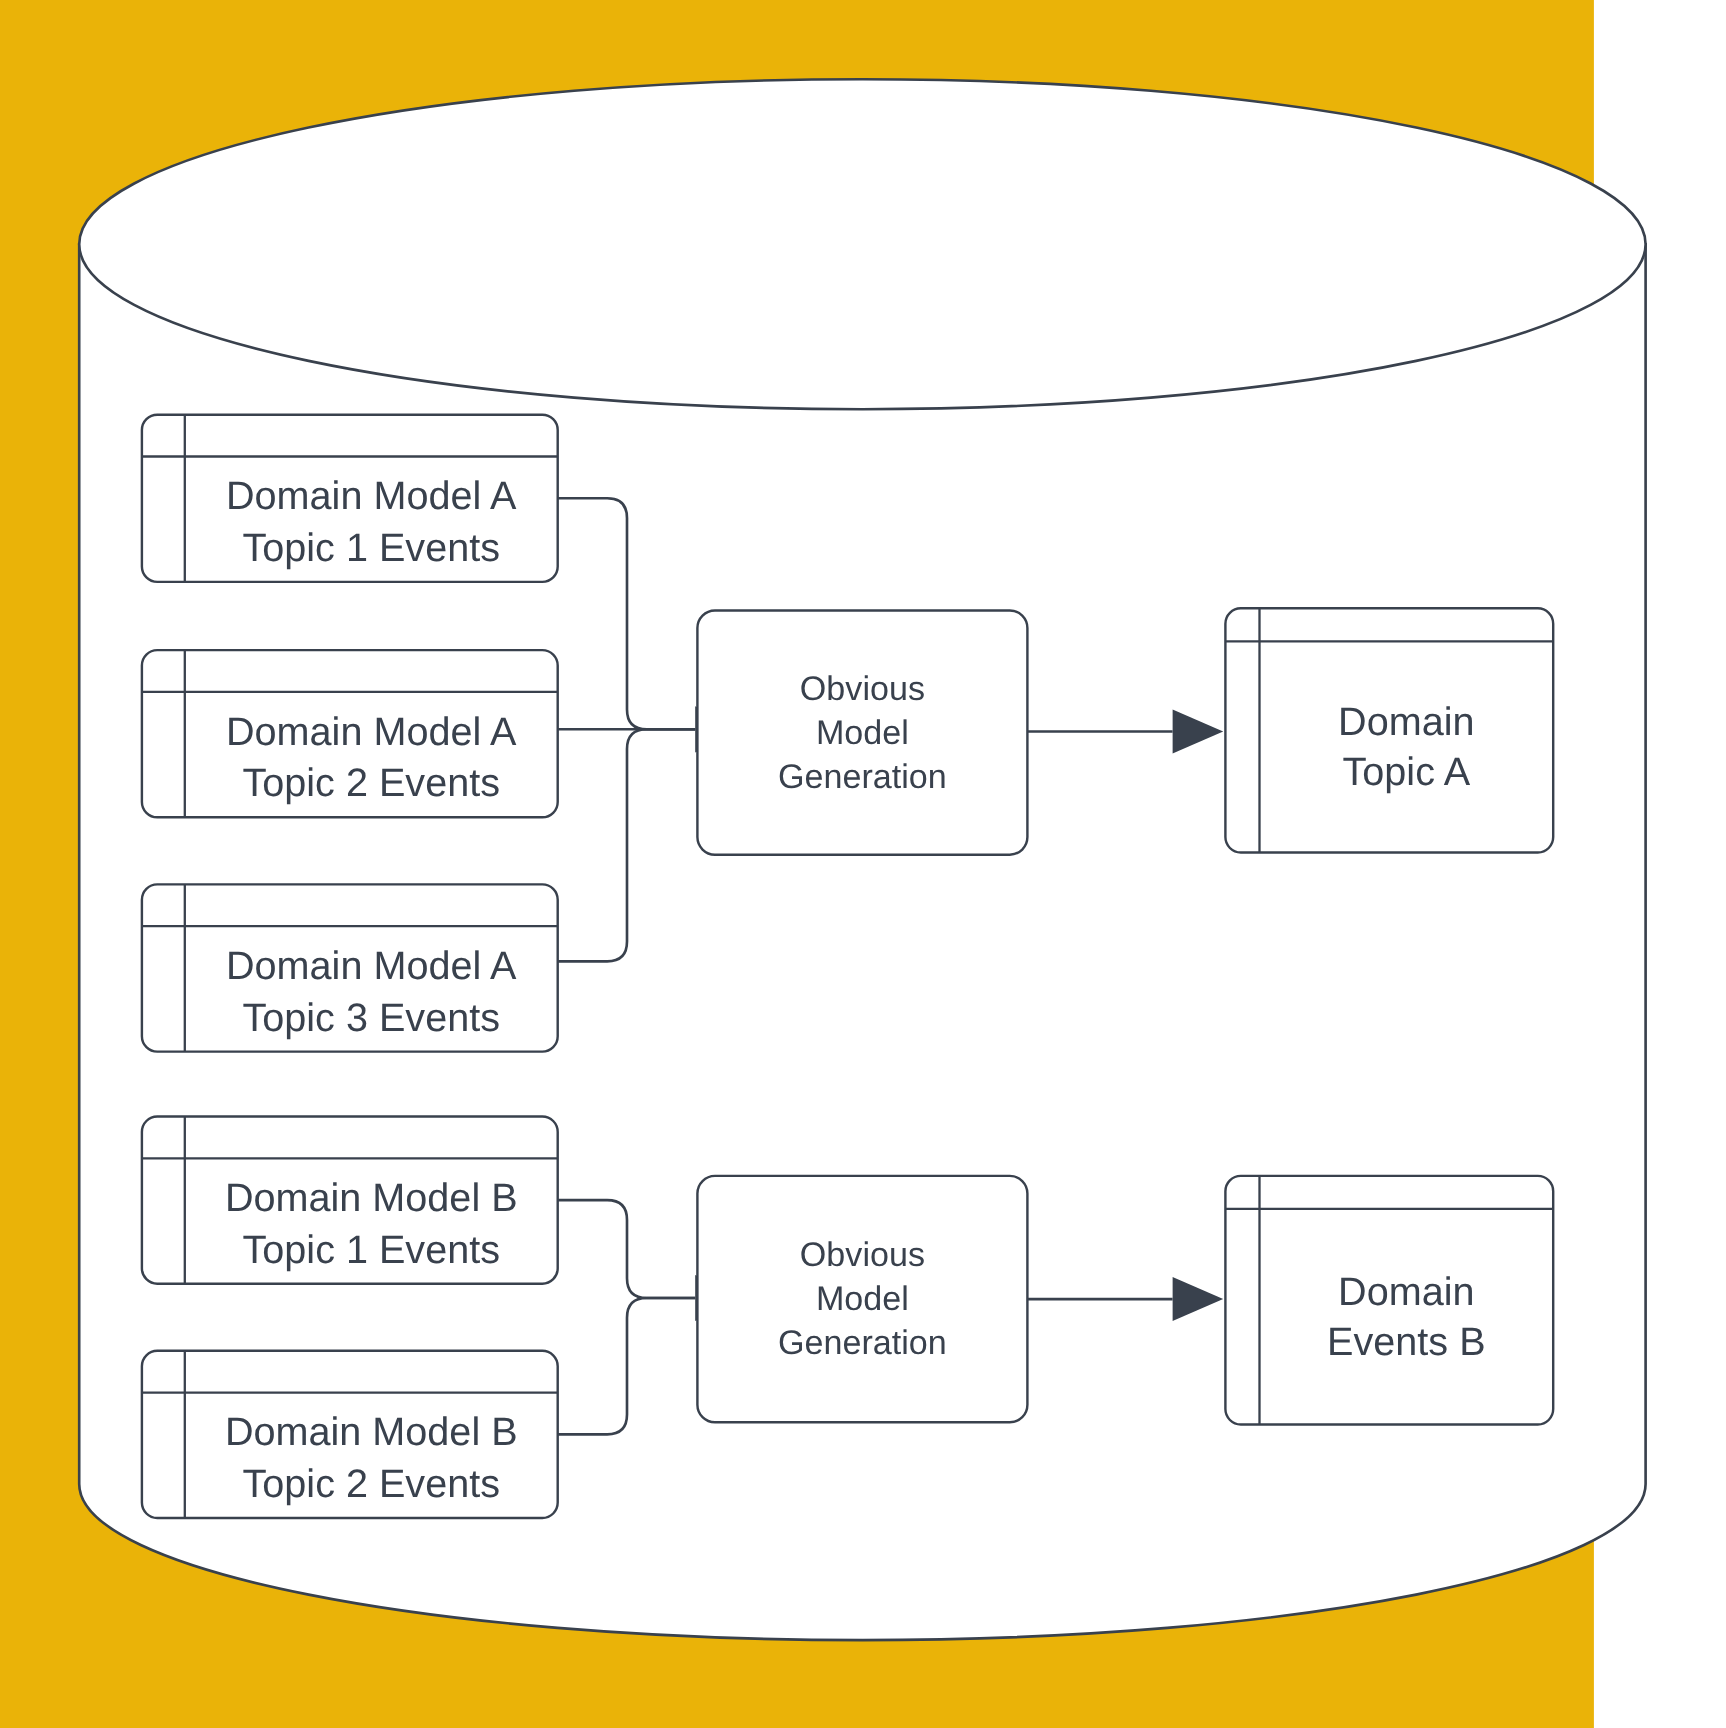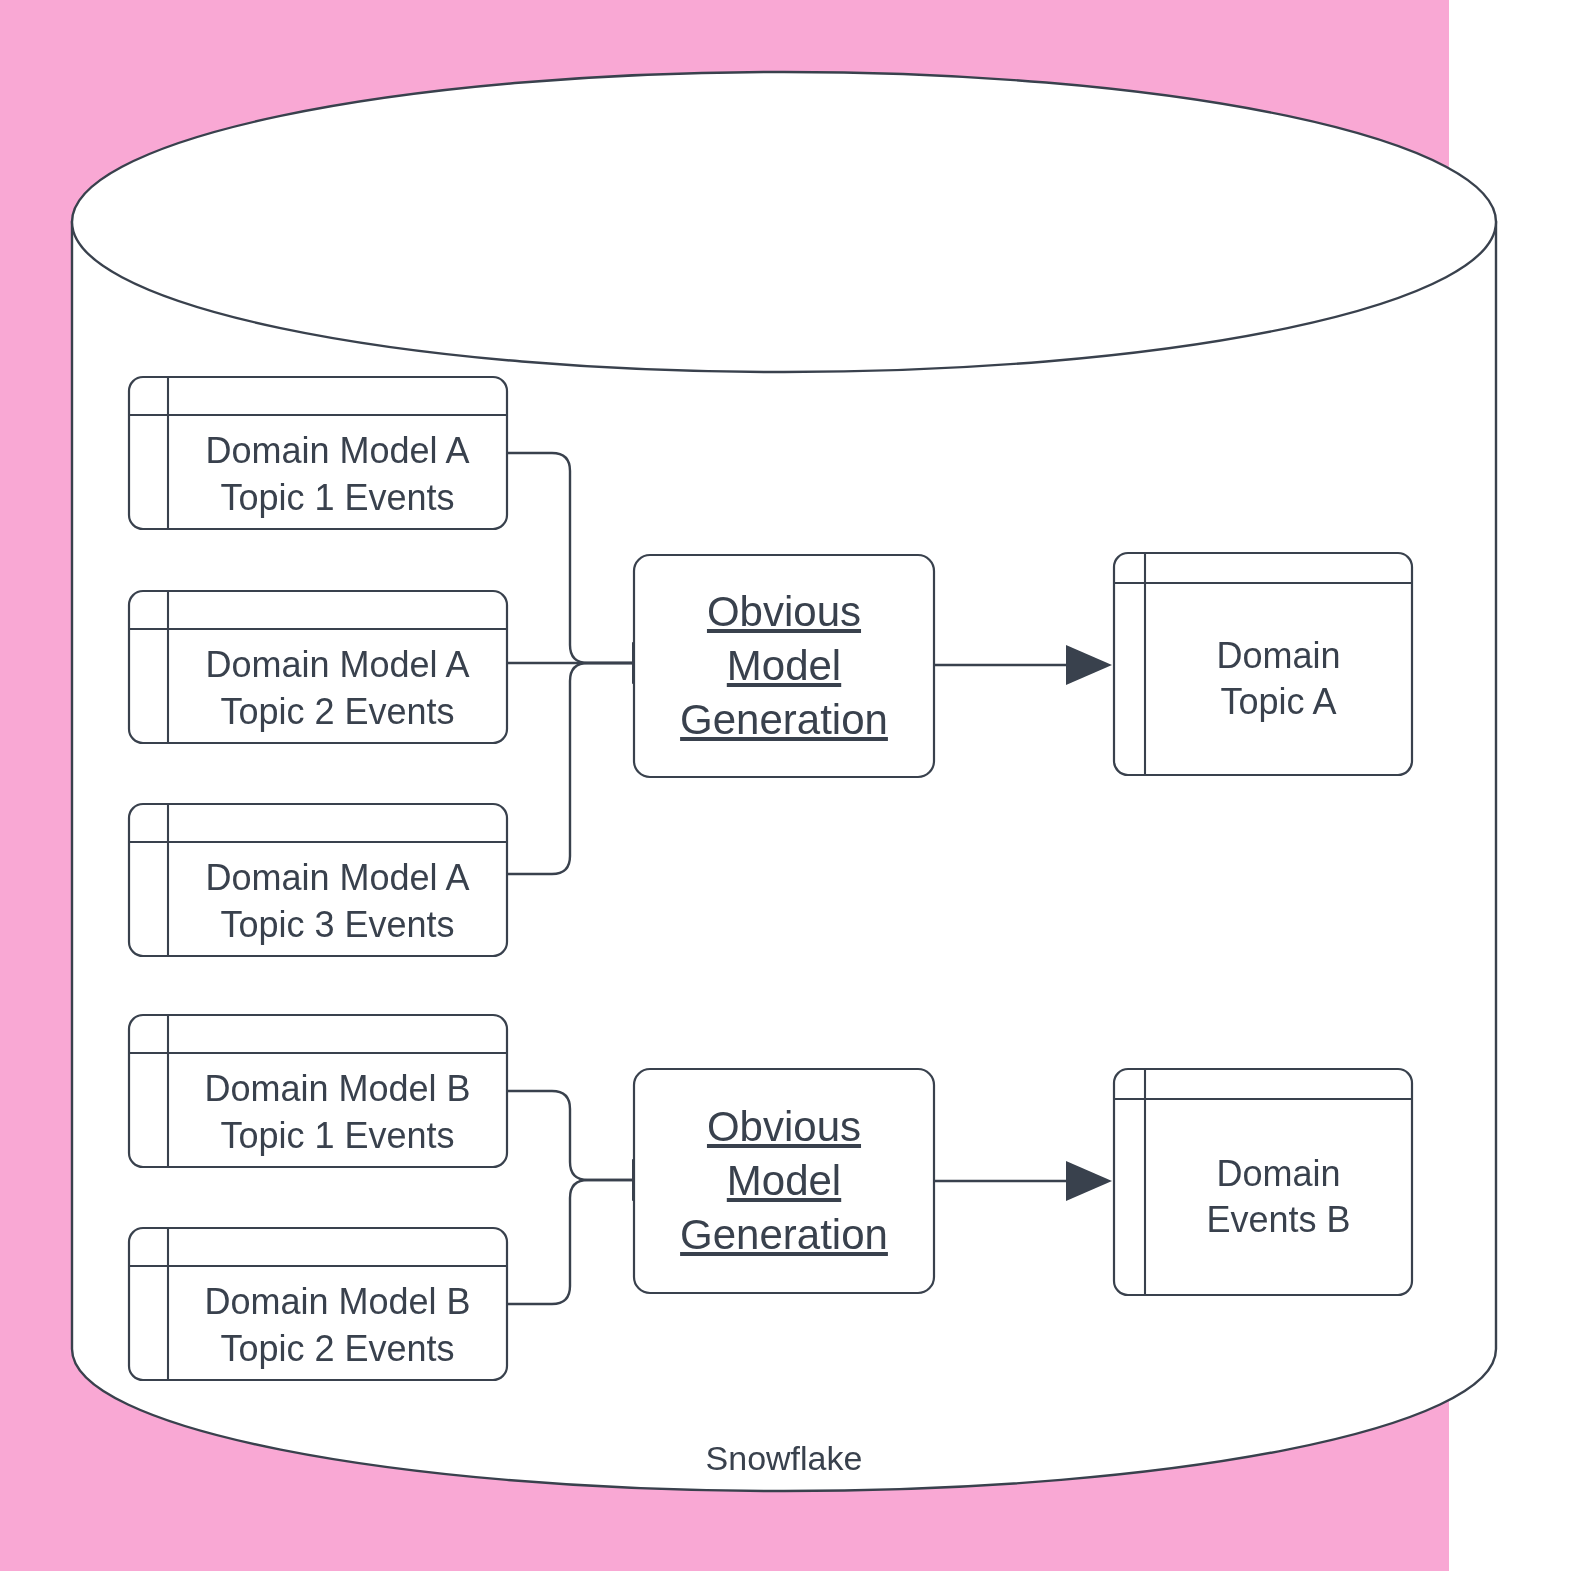--- a/index.html
+++ b/index.html
@@ -11,21 +11,21 @@
   body {
     width: 1569px;
     height: 1571px;
     font-family: "Liberation Sans", sans-serif;
     overflow: hidden;
   }
   #diagram-root {
     position: relative;
     width: 1449px;
     height: 1571px;
-    background: #f9a8d4;
+    background: #eab308;
   }
   svg.layer {
     position: absolute;
     top: 0;
     left: 0;
     width: 1569px;
     height: 1571px;
   }
   .stroke-shape {
     fill: #ffffff;
@@ -60,22 +60,21 @@
     text-align: center;
     line-height: 1.28;
     white-space: pre-line;
     pointer-events: none;
     -webkit-font-smoothing: antialiased;
   }
   .lbl-table {
     font-size: 36px;
   }
   .lbl-proc {
-    font-size: 42px;
-    text-decoration: underline;
+    font-size: 31px;
   }
   .lbl-cyl {
     font-size: 34px;
   }
 </style>
 </head>
 <body>
 
 <div id="diagram-root">
 
@@ -199,15 +198,14 @@
   </div>
 
   <div class="lbl lbl-table" style="left:1145px; top:583px; width:267px; height:192px; display:flex; align-items:center; justify-content:center;">
     <span><span>Domain</span><br><span>Topic A</span></span>
   </div>
 
   <div class="lbl lbl-table" style="left:1145px; top:1099px; width:267px; height:196px; display:flex; align-items:center; justify-content:center;">
     <span><span>Domain</span><br><span>Events B</span></span>
   </div>
 
-  <div class="lbl lbl-cyl" style="left:584px; top:1437px; width:400px; text-align:center;">Snowflake</div>
 
 </div>
 
 </body></html>

